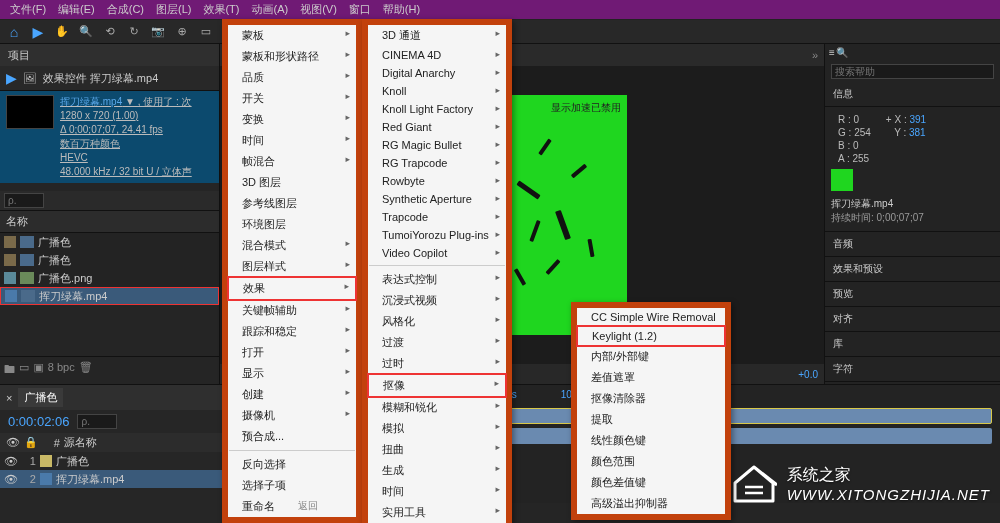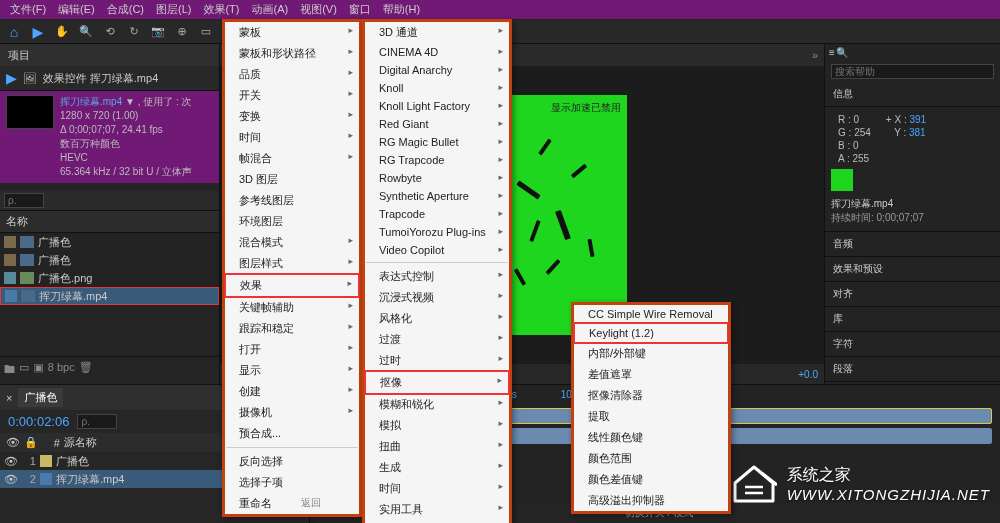--- a/index.html
+++ b/index.html
@@ -14,42 +14,42 @@
 
 .main-row { display: flex; height: 340px; }
 
 
 .left-col { width: 220px; background: #252525; display: flex; flex-direction: column; border-right: 1px solid #111; }
 .left-tabs { background: #2f2f2f; height: 22px; display: flex; align-items: center; font-size: 11px; }
 .left-tabs .tab { padding: 3px 8px; color: #ccc; }
 
 .fx-bar { background: #282828; padding: 4px 6px; display: flex; align-items: center; gap: 6px; border-bottom: 1px solid #111; }
 
-.source-panel { background: #701a75; padding: 4px 6px; font-size: 10px; line-height: 14px; color: #bbb; }
+.source-panel { background: #0c4a6e; padding: 4px 6px; font-size: 10px; line-height: 14px; color: #bbb; text-decoration: underline; }
 .source-panel .filename { color: #5aa7e8; }
 .thumb { width: 48px; height: 34px; background: #000; border: 1px solid #444; display: inline-block; vertical-align: top; margin-right: 6px; }
 .meta { display: inline-block; vertical-align: top; }
 
 .spacer8 { height: 8px; }
 .tl-ctrl { display: flex; align-items: center; gap: 4px; padding: 2px 4px; background: #2a2a2a; font-size: 10px; color: #aaa; }
 .search-box { background: #1a1a1a; border: 1px solid #444; color: #ccc; font-size: 10px; padding: 1px 3px; width: 40px; }
 
 .name-header { background: #2c2c2c; padding: 3px 6px; border-top: 1px solid #111; border-bottom: 1px solid #111; color: #ccc; }
 
 .layer-list { background: #232323; }
 .layer-row { display: flex; align-items: center; padding: 2px 4px; gap: 4px; height: 18px; }
 .layer-row.selected { background: #3a5a7a; }
 .layer-row.active-red { border: 1px solid #e33; }
 .color-chip { width: 12px; height: 12px; }
 .file-icon { width: 14px; height: 12px; background: #4a6a8a; display: inline-block; }
 
 .footer-icons { background: #252525; padding: 4px; display: flex; gap: 4px; border-top: 1px solid #111; color: #888; font-size: 11px; }
 
 
-.menu1, .menu2, .menu3 { position: absolute; background: #f5f5f5; color: #222; border: 3px solid #c2410c; box-shadow: 2px 2px 6px rgba(0,0,0,.4); font-size: 11px; min-width: 130px; z-index: 100; }
+.menu1, .menu2, .menu3 { position: absolute; background: #f5f5f5; color: #222; border: 6px solid #c2410c; box-shadow: 2px 2px 6px rgba(0,0,0,.4); font-size: 11px; min-width: 130px; z-index: 100; }
 .menu1 { left: 222px; top: 19px; width: 140px; }
 .menu2 { left: 362px; top: 19px; width: 150px; }
 .menu3 { left: 571px; top: 302px; width: 160px; }
 .menu-item { padding: 3px 22px 3px 14px; position: relative; white-space: nowrap; }
 .menu-item.arrow::after { content: "▸"; position: absolute; right: 6px; font-size: 9px; color: #666; }
 .menu-sep { border-top: 1px solid #ccc; margin: 3px 1px; }
 .menu-item.highlight { border: 2px solid #e33; margin: -1px; }
 .menu-short { position: absolute; right: 38px; color: #888; font-size: 10px; }
 
 
@@ -141,21 +141,21 @@
     </div>
     <div class="source-panel">
       <div style="display:flex;">
         <div class="thumb"></div>
         <div class="meta">
           <div><span class="filename">挥刀绿幕.mp4</span> <span>▼ , 使用了 : 次</span></div>
           <div>1280 x 720 (1.00)</div>
           <div>Δ 0;00;07;07, 24.41 fps</div>
           <div>数百万种颜色</div>
           <div>HEVC</div>
-          <div>65.364 kHz / 32 bit U / 立体声</div>
+          <div>48.000 kHz / 32 bit U / 立体声</div>
         </div>
       </div>
     </div>
     <div class="spacer8"></div>
     <div class="tl-ctrl">
       <input class="search-box" placeholder="ρ." style="">
     </div>
     <div class="name-header">名称</div>
     <div class="layer-list">
       <div class="layer-row">
@@ -249,20 +249,21 @@
           <span>+</span> X : <span class="v">391</span><br>
           &nbsp;&nbsp;&nbsp;Y : <span class="v">381</span>
         </div>
       </div>
       <div class="chip-green" style="margin-top:4px"></div>
       <div style="margin-top:6px;color:#ccc">挥刀绿幕.mp4</div>
       <div style="color:#999">持续时间: 0;00;07;07</div>
     </div>
     <div class="panel-btn">音频</div>
     <div class="panel-btn">效果和预设</div>
+    <div class="panel-btn">预览</div>
     <div class="panel-btn">对齐</div>
     <div class="panel-btn">库</div>
     <div class="panel-btn">字符</div>
     <div class="panel-btn">段落</div>
     <div class="panel-btn">跟踪器</div>
   </div>
 </div>
 
 <div class="bottom-area">
   <div class="tl-left">

